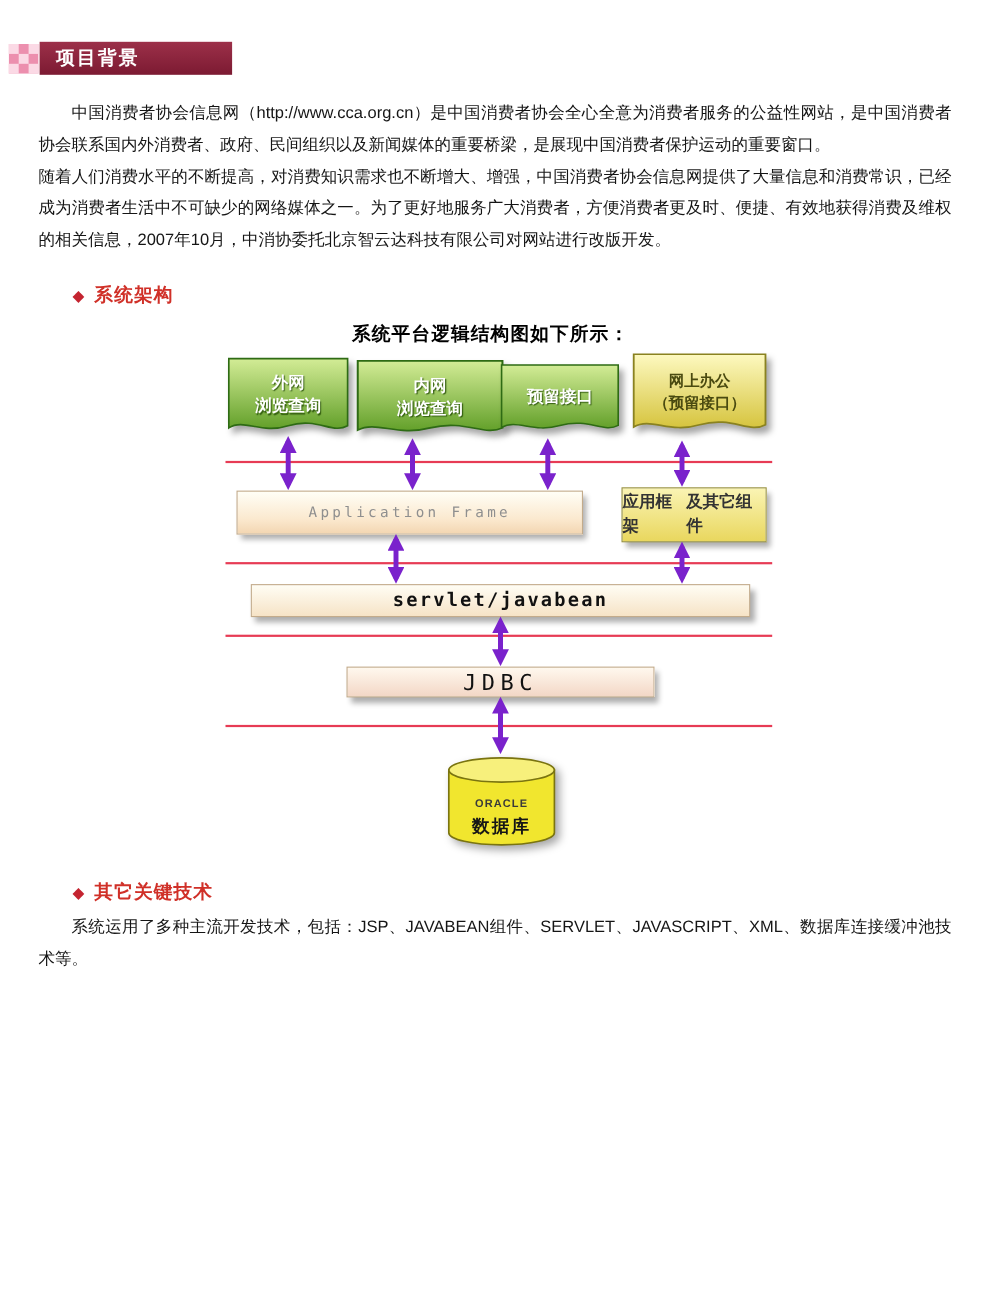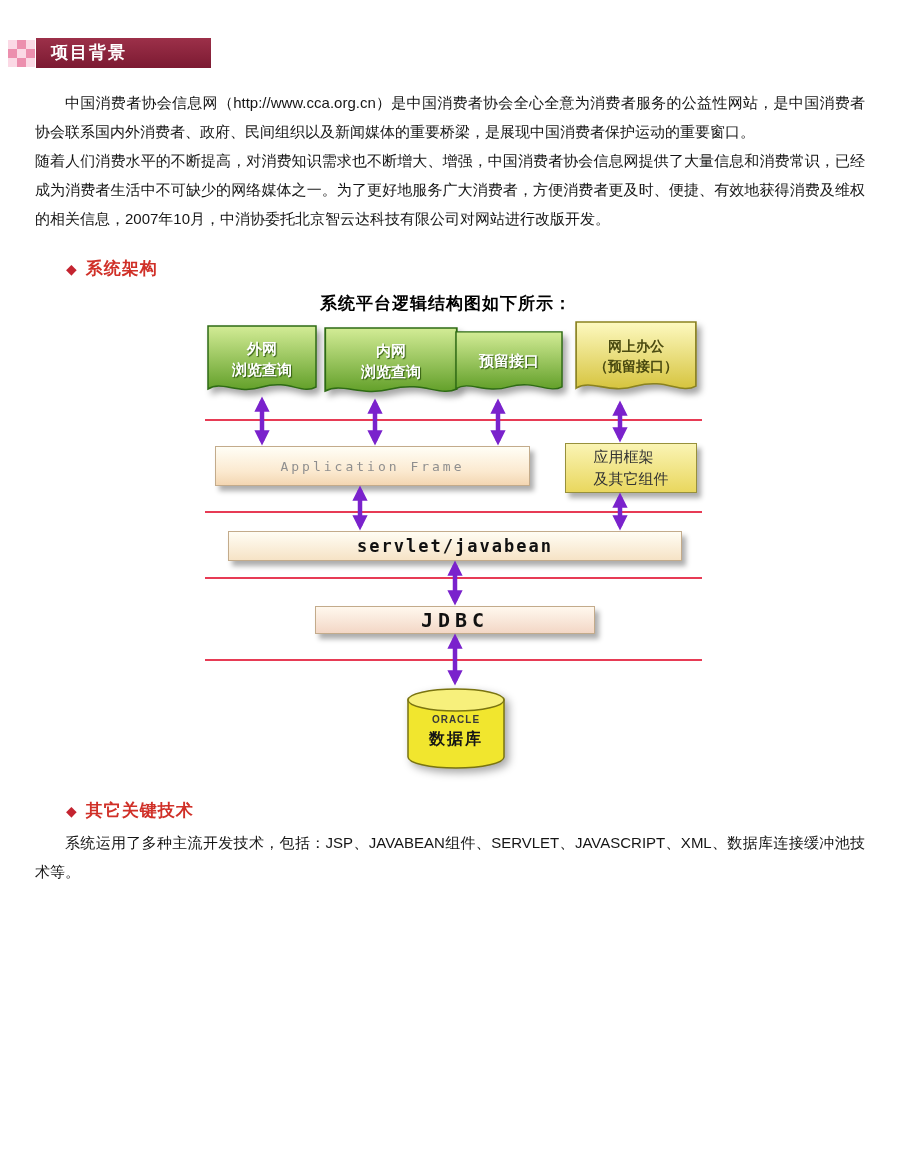--- a/index.html
+++ b/index.html
@@ -42,35 +42,35 @@
   .flag-label span{display:block;}
   .flag-label span:empty{display:none;}
   .flag-box.yellow .flag-label{color:#4a4a10;text-shadow:none;font-size:14px;}
 
   .rect-box{position:absolute;display:flex;align-items:center;justify-content:center;
     border:1px solid #c3ab8b;box-shadow:4px 5px 5px rgba(0,0,0,.32);}
   .app-frame{background:linear-gradient(180deg,#fffef6 0%,#fbe9cf 65%,#f3d6b2 100%);}
   .af-text{font-family:"DejaVu Sans Mono","Liberation Mono",monospace;color:#8f8f8f;
     font-size:13px;letter-spacing:3px;white-space:nowrap;}
   .framework{background:linear-gradient(180deg,#faf4b4 0%,#e9d75e 100%);border:1px solid #97903c;}
-  .fw-label{display:flex;flex-direction:column;align-items:flex-start;font-size:15px;font-weight:400;
+  .fw-label{display:flex;flex-direction:row;align-items:center;font-size:15px;font-weight:700;
     color:#333;line-height:1.5;}
   .servlet{background:linear-gradient(180deg,#fffdf4 0%,#f6e3c6 100%);}
   .sv-text{font-family:"DejaVu Sans Mono","Liberation Mono",monospace;color:#111;font-weight:bold;
     font-size:17px;letter-spacing:2px;white-space:nowrap;}
   .jdbc{background:linear-gradient(180deg,#fff8ee 0%,#f3d7c6 100%);}
-  .jdbc-text{font-family:"DejaVu Sans Mono","Liberation Mono",monospace;color:#111;font-weight:bold;
+  .jdbc-text{font-family:"DejaVu Sans Mono","Liberation Mono",monospace;color:#111;font-weight:normal;
     font-size:20px;letter-spacing:5px;}
 
   .hline{position:absolute;height:2px;background:#e73b55;}
 
   .cylinder{position:absolute;}
   .cylinder svg{position:absolute;inset:0;width:100%;height:100%;overflow:visible;
     filter:drop-shadow(4px 4px 4px rgba(0,0,0,.35));}
-  .db-label{position:absolute;left:0;right:0;top:28px;display:flex;flex-direction:column;align-items:center;}
+  .db-label{position:absolute;left:0;right:0;top:40px;display:flex;flex-direction:column;align-items:center;}
   .db-l1{font-size:10px;font-weight:bold;color:#3a3a3a;letter-spacing:1px;}
   .db-l2{font-size:16px;font-weight:bold;color:#161616;margin-top:4px;letter-spacing:2px;}
 
   .arrows{position:absolute;inset:0;width:100%;height:100%;pointer-events:none;}
 </style>
 </head>
 <body>
 
 <div class="page">
 

